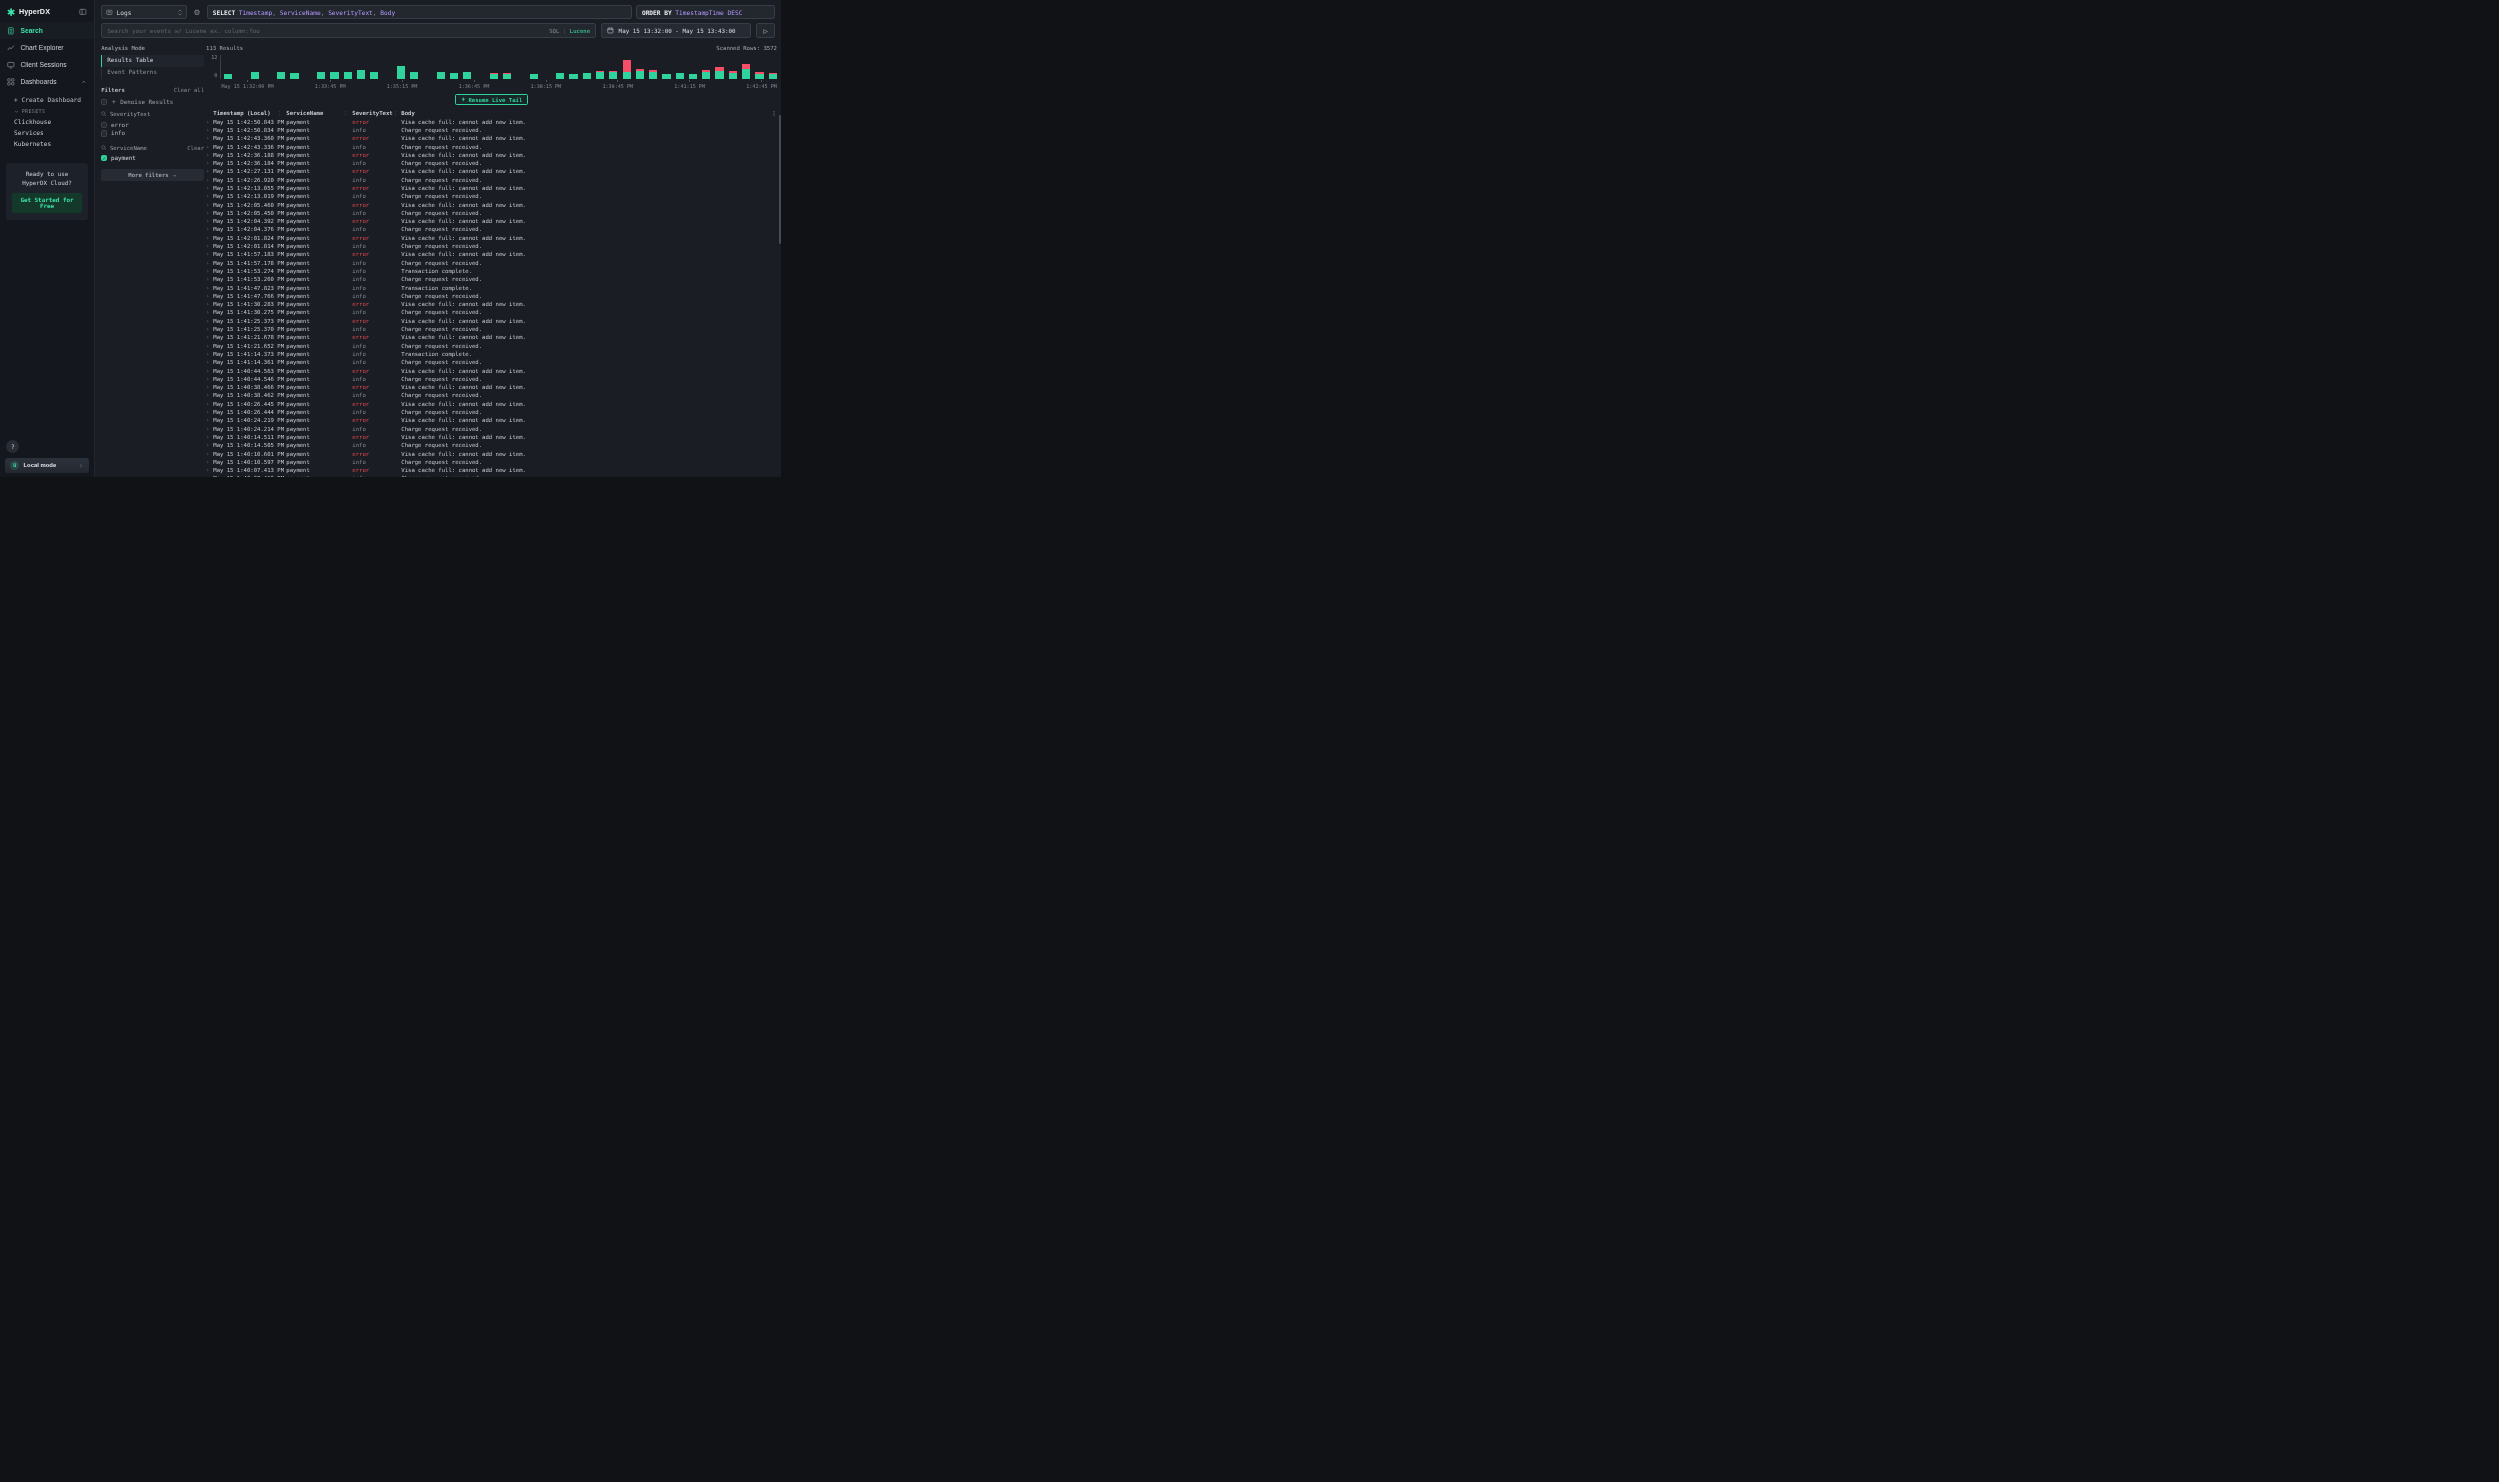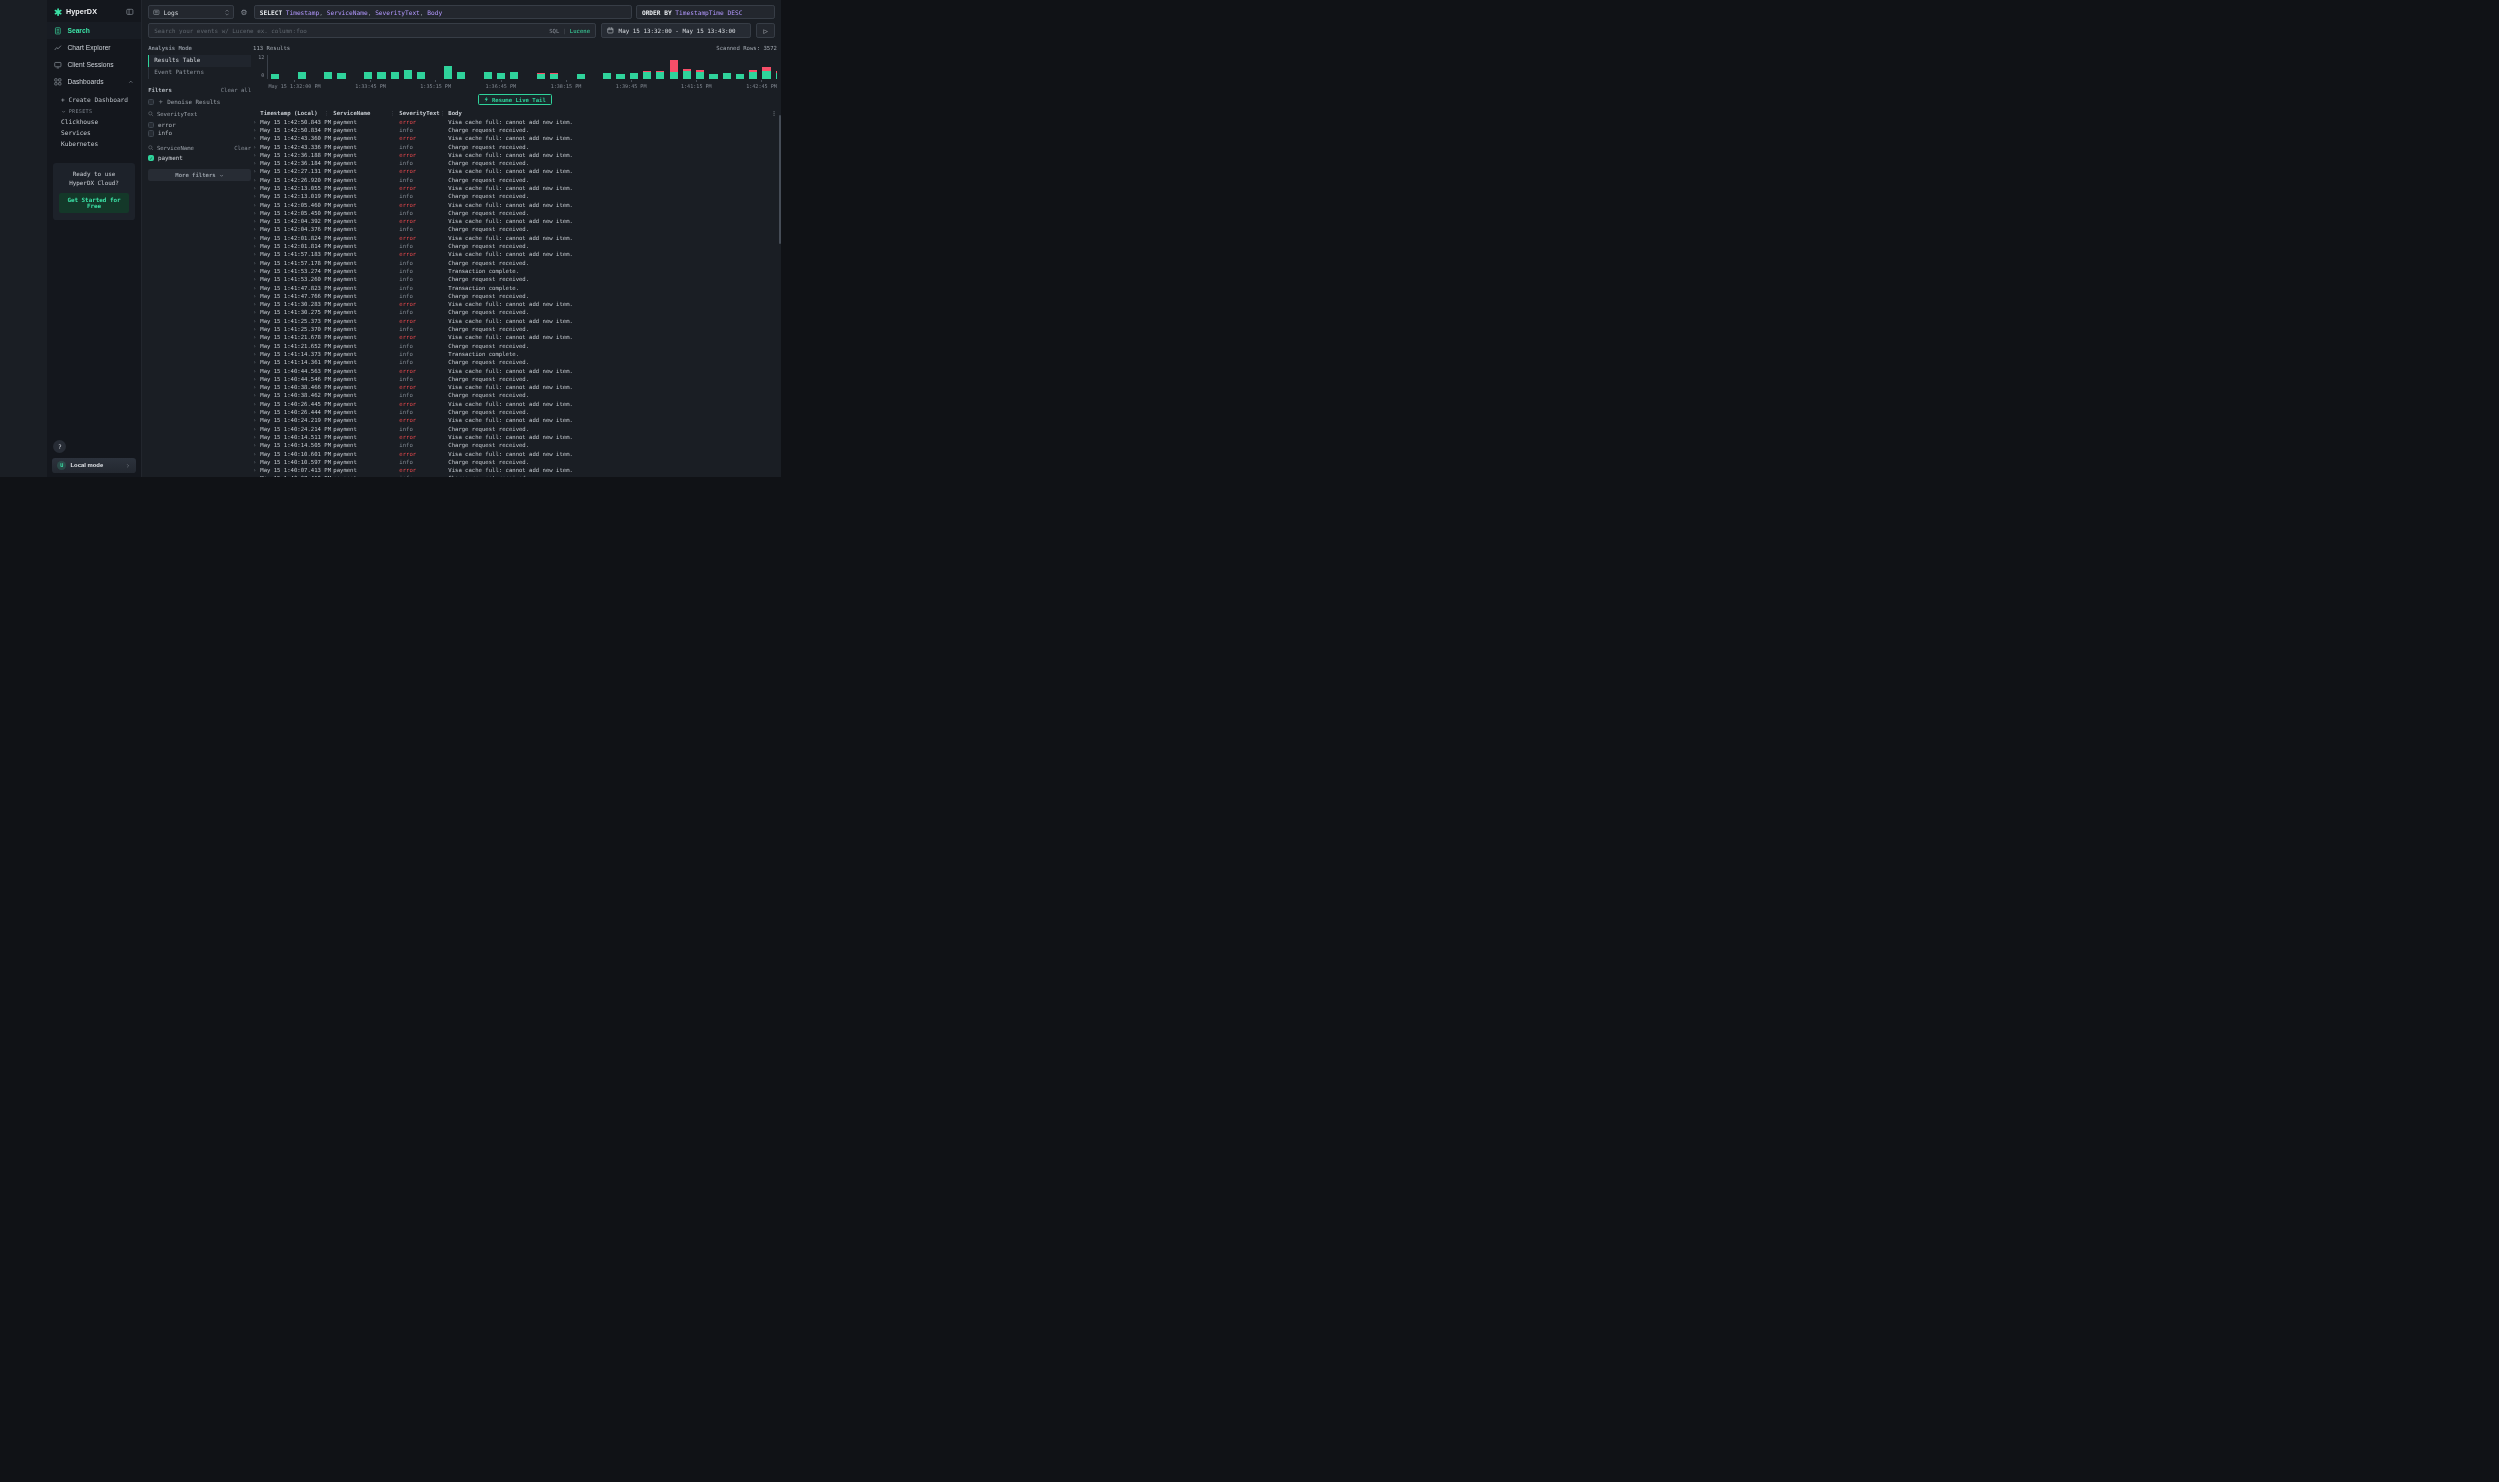--- a/index.html
+++ b/index.html
@@ -1,18 +1,18 @@
 <!DOCTYPE html>
 <html style="font-size:8.2px"><head>
 <meta charset="utf-8">
 <style>
   * { margin:0; padding:0; box-sizing:border-box; }
   html,body { background:#101216; }
   body { width:804px; height:477px; overflow:hidden; font-family:"DejaVu Sans Mono","Liberation Mono",monospace; font-size:6.2px; color:#c6cbd1; }
-  .app { display:flex; width:781px; height:477px; background:#1a1e24;padding-left:47px; }
+  .app { display:flex; width:781px; height:477px; background:#1a1e24; }
 
   
   .sidebar { width:95px; flex-shrink:0; background:#14171d; position:relative; border-right:0.5px solid #22262d; }
   .sb-header { display:flex; align-items:center; justify-content:space-between; padding:7.2px 7.2px 6.2px 7.2px; }
   .logo-wrap { display:flex; align-items:center; gap:3.6px; cursor:pointer; }
   .logo-text { font-family:"Liberation Sans","DejaVu Sans",sans-serif; font-weight:bold; font-size:7.2px; color:#f1f3f5; letter-spacing:0.1px; }
   .collapse-icon { display:inline-flex; cursor:pointer; color:#8b929b; }
   .nav-item { display:flex; align-items:center; gap:5.1px; height:17px; padding:0 7.2px; font-family:"Liberation Sans","DejaVu Sans",sans-serif; font-size:6.7px; color:#cdd2d8; cursor:pointer; }
   .nav-item .nav-icon { width:8.2px; height:8.2px; display:inline-flex; align-items:center; justify-content:center; color:#9aa1a9; }
   .nav-item.active { color:#3ce3a7; font-weight:bold; background:#181c23; }

